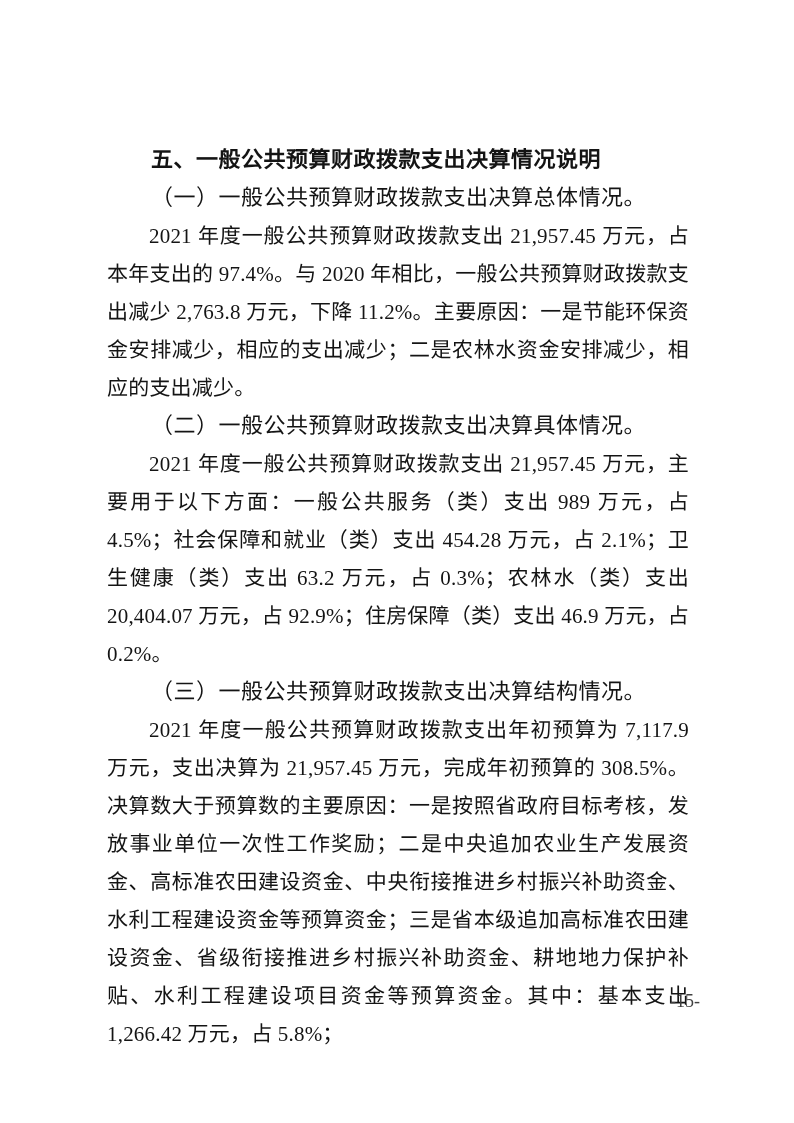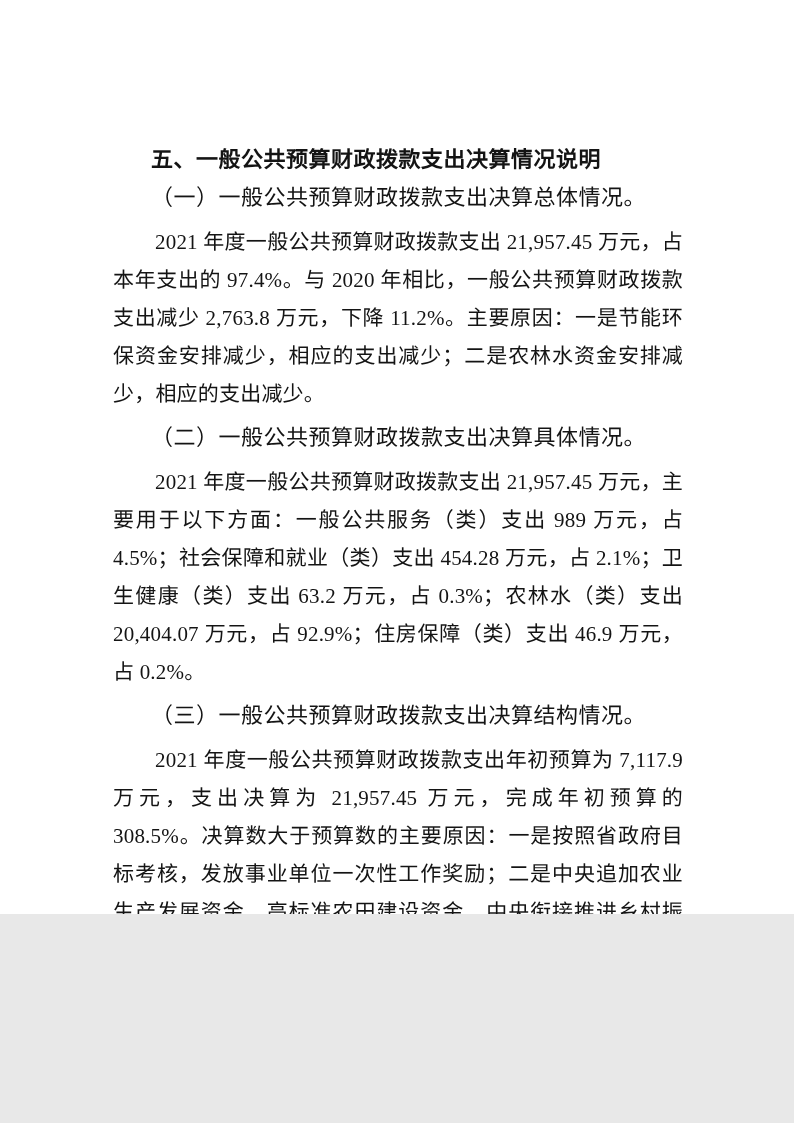--- a/index.html
+++ b/index.html
@@ -3,21 +3,21 @@
 <meta charset="utf-8">
 <style>
   html, body {
     margin: 0;
     padding: 0;
     background: #e8e8e8;
   }
   .page {
     position: relative;
     width: 794px;
-    height: 914px;
+    height: 1123px;
     margin: 0 auto;
     background: #ffffff;
     color: #141414;
     overflow: hidden;
   }
   .content {
     position: absolute;
     left: 107px;
     top: 141px;
     width: 582px;
@@ -37,21 +37,21 @@
   .sub-heading {
     margin: 0;
     font-family: "Liberation Serif", "DejaVu Serif", serif;
     font-size: 22px;
     font-weight: 400;
     line-height: 38px;
     text-indent: 2em;
     letter-spacing: 0.5px;
   }
   .para {
-    margin: 6px;
+    margin: 0;
     text-indent: 2em;
     text-align: justify;
     letter-spacing: 0.2px;
   }
   .seg { font-weight: 400; }
   .seg.b {
     font-weight: 400;
     font-family: "Liberation Serif", "DejaVu Serif", serif;
   }
   .page-number {

